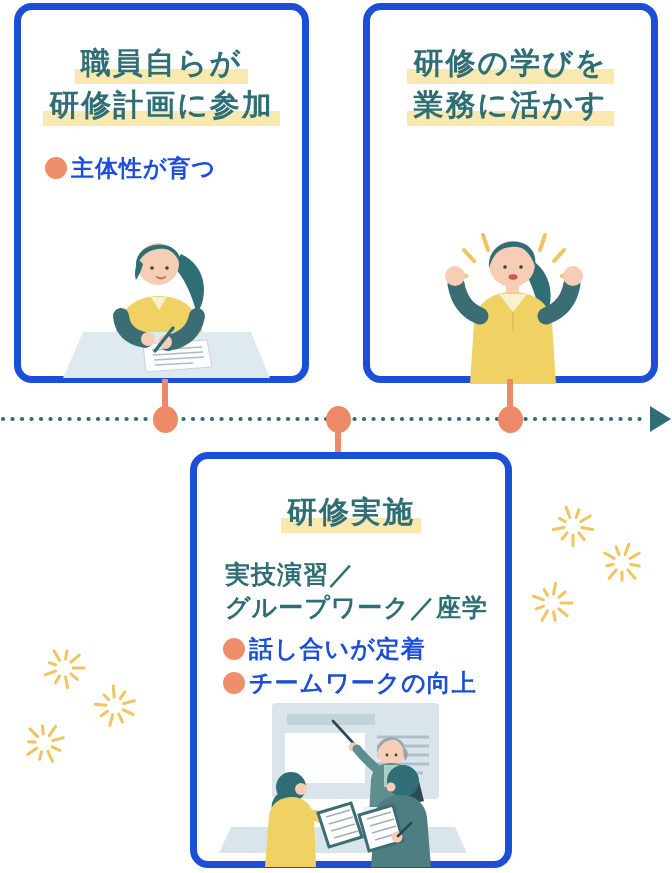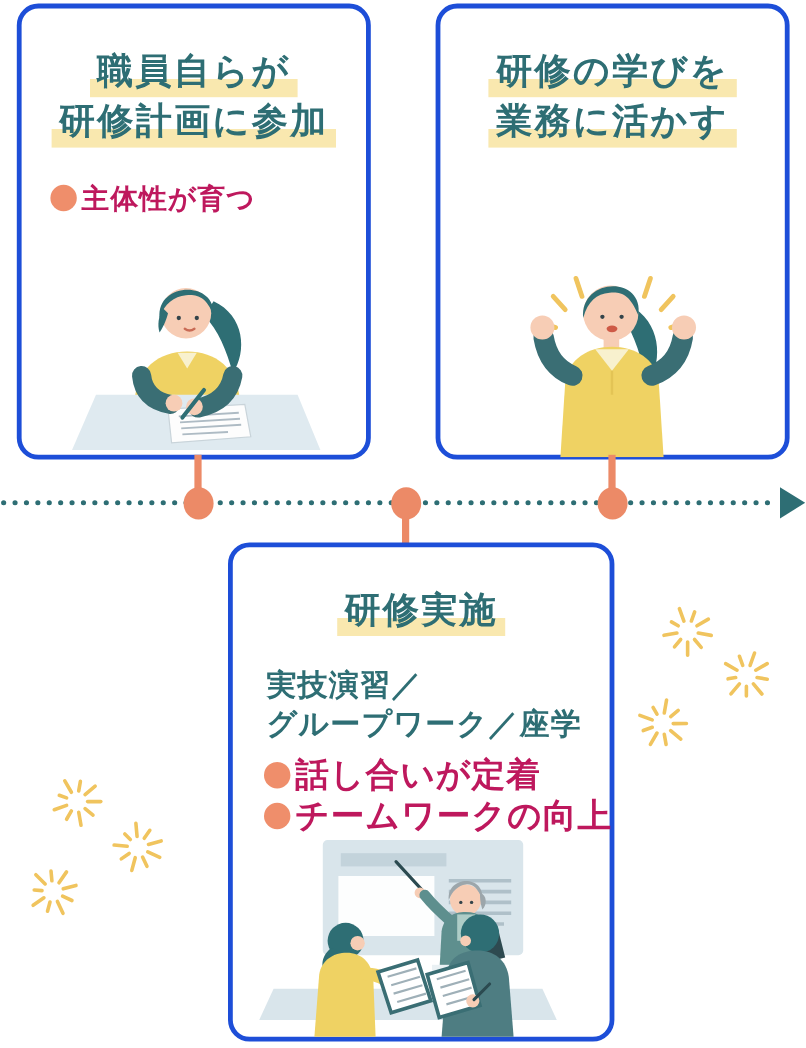--- a/index.html
+++ b/index.html
@@ -3,51 +3,51 @@
 <meta charset="utf-8">
 <style>
   html,body { margin:0; padding:0; background:#ffffff; }
   .stage {
     position:relative; width:672px; height:873px; background:#ffffff;
     overflow:hidden;
     font-family:"Liberation Sans","DejaVu Sans",sans-serif;
   }
   .card {
     position:absolute; box-sizing:border-box; background:#ffffff;
-    border:4px solid #1d4ed8; border-radius:18px;
+    border:7px solid #1d4ed8; border-radius:18px;
   }
   #card-plan      { left:14px;  top:3px;   width:295px; height:380px; }
   #card-apply     { left:363px; top:3px;   width:295px; height:380px; }
   #card-implement { left:190px; top:452px; width:322px; height:416px; }
 
   .card-title {
     text-align:center; margin-top:32px;
     font-size:30px; font-weight:bold; color:#2E6E74;
     line-height:42px; letter-spacing:2px; white-space:nowrap;
   }
   .card-title .line { display:block; }
   .hl {
     display:inline-block; padding:0 6px;
     background:linear-gradient(to top, #F9E8AF 0 36%, transparent 36%);
   }
   .bullets { list-style:none; margin:24px 0 0 24px; padding:0; }
   .bullet-row {
     display:flex; align-items:center; gap:4px; height:35px;
-    font-size:23px; font-weight:bold; color:#be185d;
+    font-size:23px; font-weight:bold; color:#1d4ed8;
     letter-spacing:1px; white-space:nowrap;
   }
   .dot { width:22px; height:22px; border-radius:50%; background:#EF8E6B; flex:0 0 auto; }
 
   .body-lines {
     margin:16px 0 0 28px;
     font-size:25px; font-weight:bold; color:#2E6E74;
     line-height:33px; letter-spacing:1px; white-space:nowrap;
   }
   #card-implement .bullets { margin:8px 0 0 26px; }
-  #card-implement .bullet-row { font-size:28px; height:34px;align-items:center; }
+  #card-implement .bullet-row { font-size:24px; height:34px;align-items:center; }
 
   .illus { position:absolute; }
   #illus-plan      { left:34px; top:216px; }
   #illus-apply     { left:34px; top:210px; }
   #illus-implement { left:20px; top:236px; }
 
   .stem { position:absolute; width:6px; background:#EC8A67; }
   #stem-plan      { left:162px; top:379px; height:32px; }
   #stem-apply     { left:507px; top:379px; height:32px; }
   #stem-implement { left:335px; top:422px; height:34px; }

